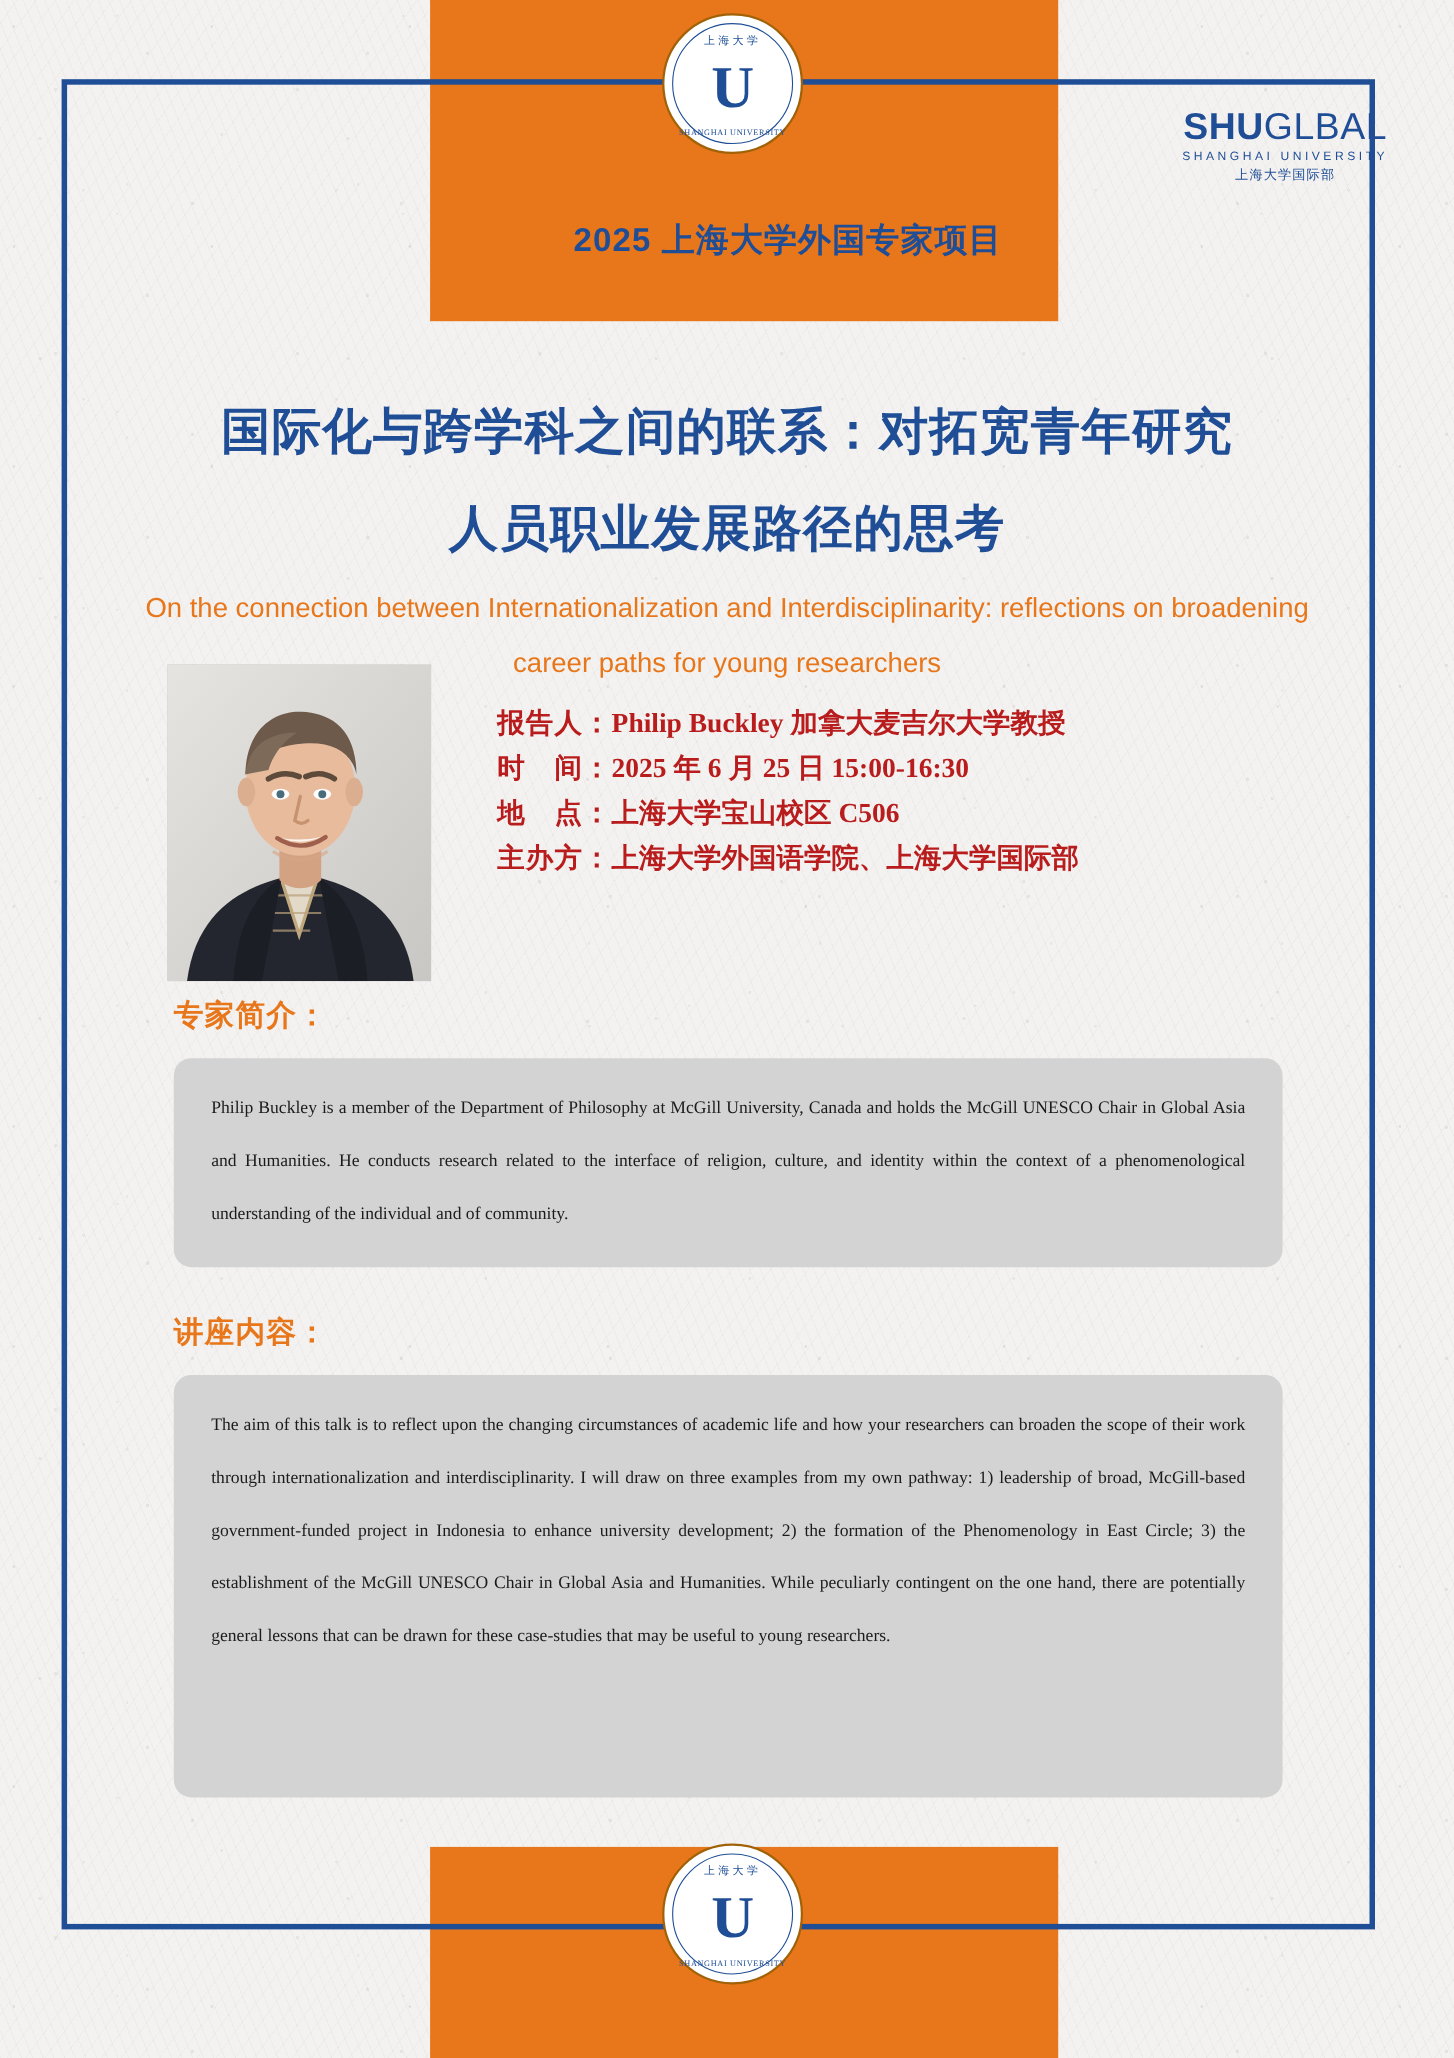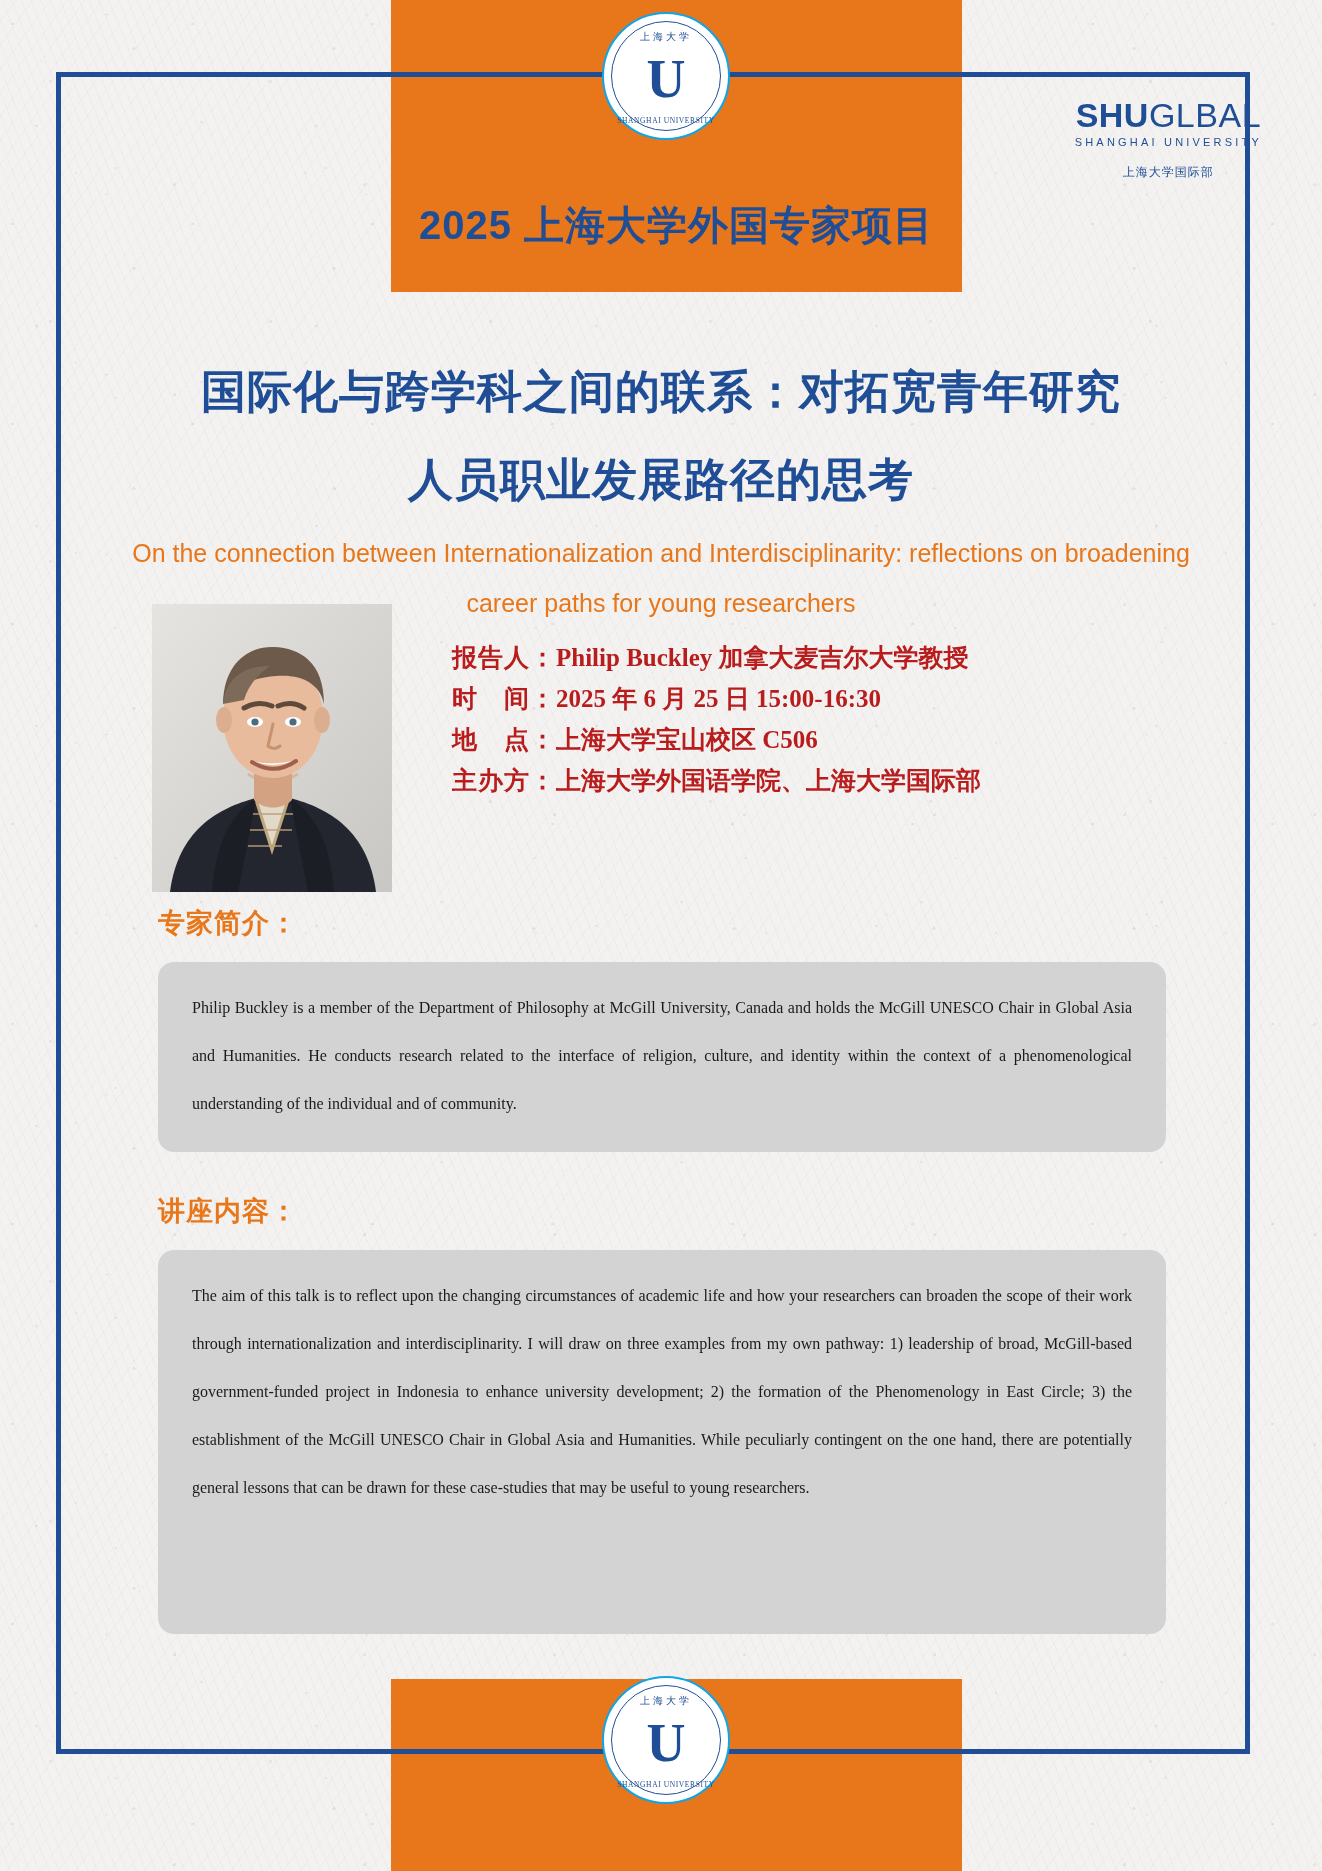--- a/index.html
+++ b/index.html
@@ -63,21 +63,21 @@
   }
 
   .content { position: relative; z-index: 3; }
 
   
   .emblem {
     position: absolute;
     width: 124px; height: 124px;
     border-radius: 50%;
     background: #ffffff;
-    border: 2px solid #0ea5e9;
+    border: 2px solid #a16207;
     display: flex;
     align-items: center;
     justify-content: center;
     flex-direction: column;
     z-index: 4;
   }
   .emblem.top { left: 602px; top: 12px; }
   .emblem.bottom { left: 602px; top: 1676px; }
   .emblem .ring {
     position: absolute;
@@ -130,35 +130,36 @@
   }
   .shuglobal .main .light { font-weight: 400; }
   .shuglobal .sub-en {
     font-size: 11px;
     letter-spacing: 3.2px;
     margin-top: 2px;
   }
   .shuglobal .sub-cn {
     font-size: 12px;
     letter-spacing: 1px;
-    margin-top: 16px;
+    margin-top: 3px;
   }
 
   
   .program-title {
     position: absolute;
     left: 391px; top: 198px;
     width: 571px;
     text-align: center;
     color: #1f4e96;
-    font-size: 40px;
+    font-size: 30px;
     font-weight: 700;
     letter-spacing: 1px;
     z-index: 5;
     font-family: "Liberation Sans", sans-serif;
+    padding-left: 40px;
   }
 
   
   .headline {
     position: absolute;
     left: 100px; top: 348px;
     width: 1122px;
     text-align: center;
     color: #1f4e96;
     font-size: 45px;

